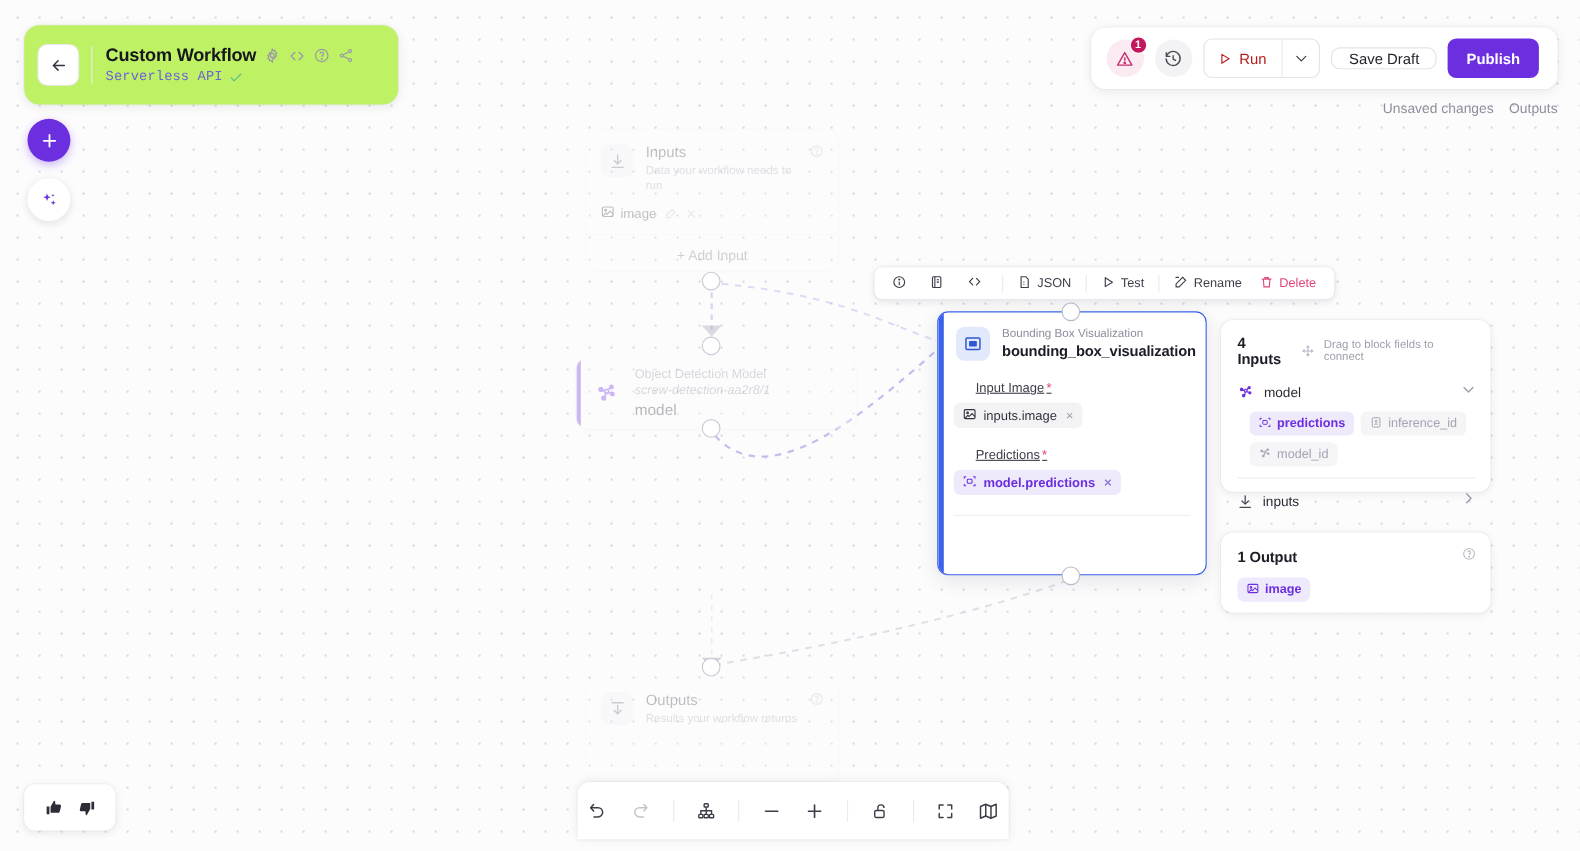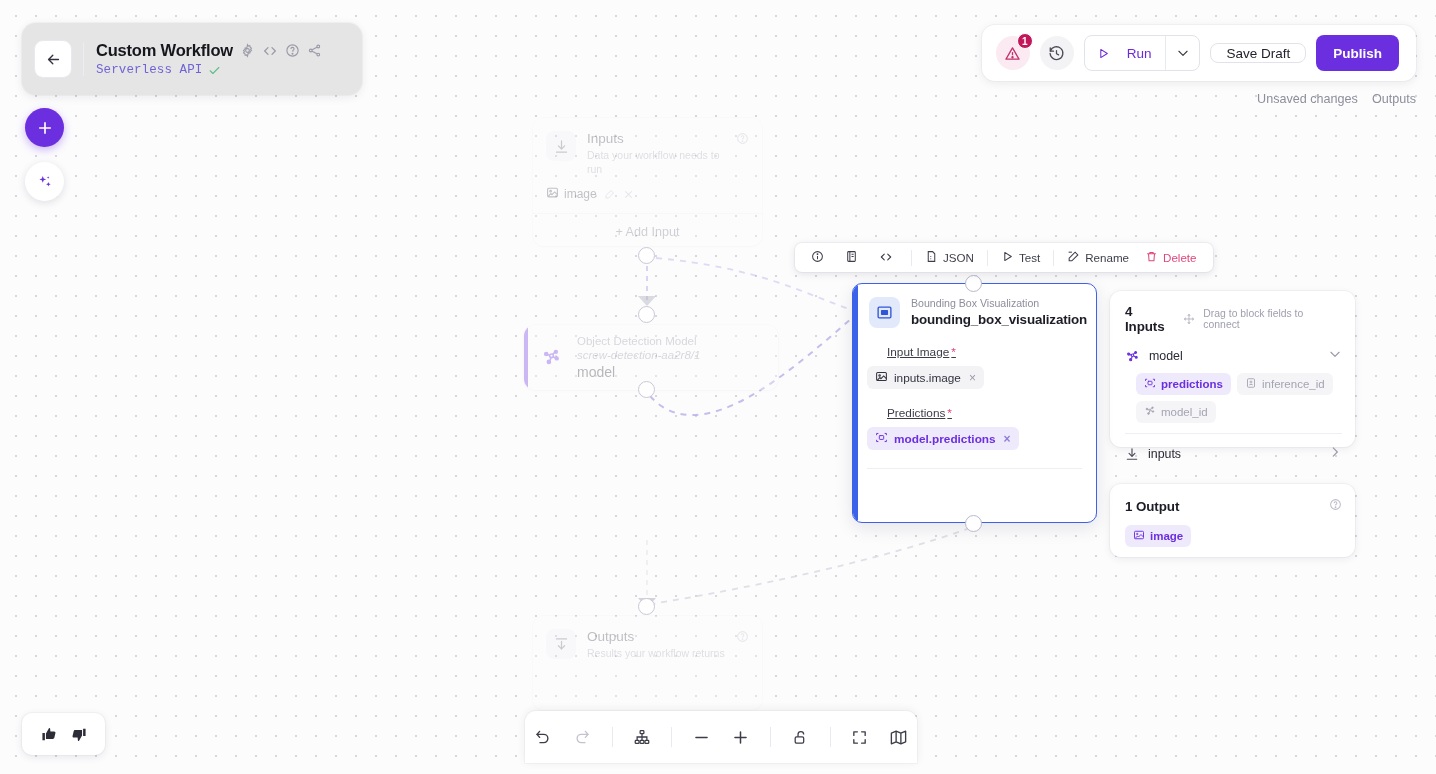--- a/index.html
+++ b/index.html
@@ -20,21 +20,21 @@
     background-position: 6px 6px;
   }
 
   
   .edges { position: absolute; inset: 0; pointer-events: none; }
 
   
   .header-card {
     position: absolute; left: 22px; top: 23px;
     width: 340px; height: 72px;
-    background: #e5e5e5; border-radius: 14px;
+    background: #bef264; border-radius: 14px;
     box-shadow: 0 2px 10px rgba(20,20,43,.08), 0 0 0 1px rgba(20,20,43,.03);
     display: flex; align-items: center; padding: 0 14px 0 12px;
   }
   .back-btn {
     width: 38px; height: 38px; border-radius: 9px;
     border: 1px solid #e8e8ef; background: #fff;
     display: flex; align-items: center; justify-content: center;
     cursor: pointer; flex: 0 0 auto;
   }
   .hdr-divider { width: 1px; height: 34px; background: #ececf2; margin: 0 12px 0 11px; }
@@ -87,23 +87,23 @@
     border-radius: 8px; background: #c2185b; color: #fff;
     font-size: 10px; font-weight: 700;
     display: flex; align-items: center; justify-content: center;
     border: 1.5px solid #fff;
   }
   .run-group {
     display: flex; align-items: stretch; height: 36px;
     border: 1px solid #e2e2ea; border-radius: 8px; overflow: hidden; background:#fff;
   }
   .run-btn {
-    display: flex; align-items: center; gap: 17px;
+    display: flex; align-items: center; gap: 7px;
     padding: 0 14px 0 12px; cursor: pointer;
-    font-size: 13.5px; color: #6d28d9; font-weight: 400;
+    font-size: 13.5px; color: #b91c1c; font-weight: 400;
   }
   .run-caret {
     width: 34px; border-left: 1px solid #e9e9f0;
     display: flex; align-items: center; justify-content: center; cursor: pointer; color:#3b3b46;
   }
   .btn-outline {
     height: 20px; padding: 0 15px; border: 1px solid #e2e2ea; border-radius: 8px;
     background: #fff; font-size: 13.5px; color: #23232d; cursor: pointer;
     display: flex; align-items: center; font-family: inherit; font-weight: 400;
   }

